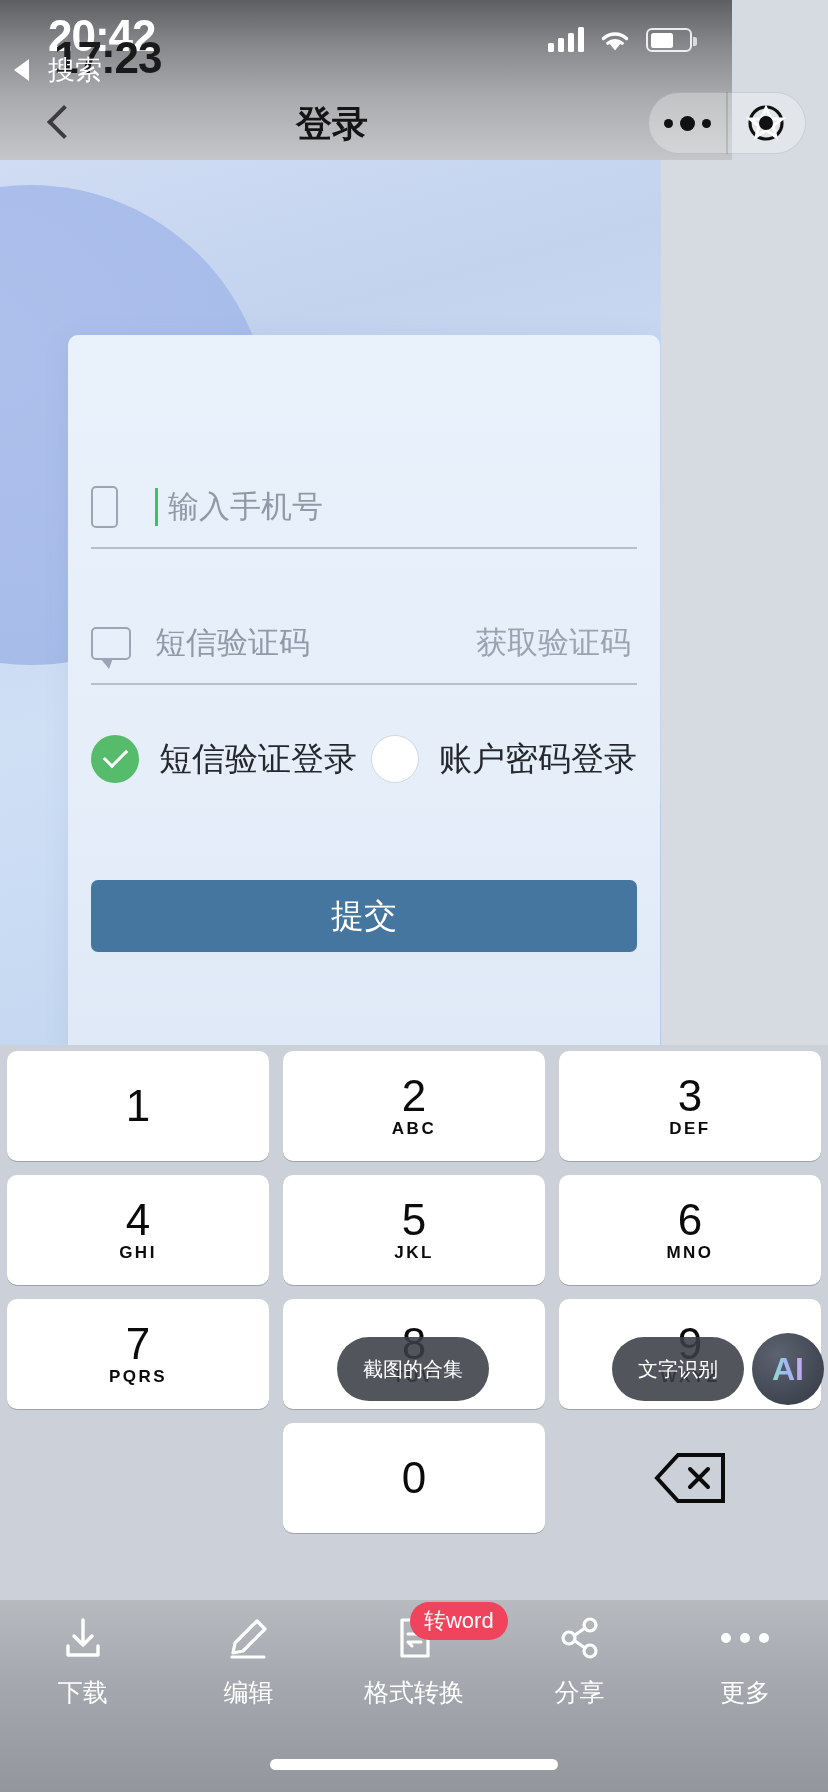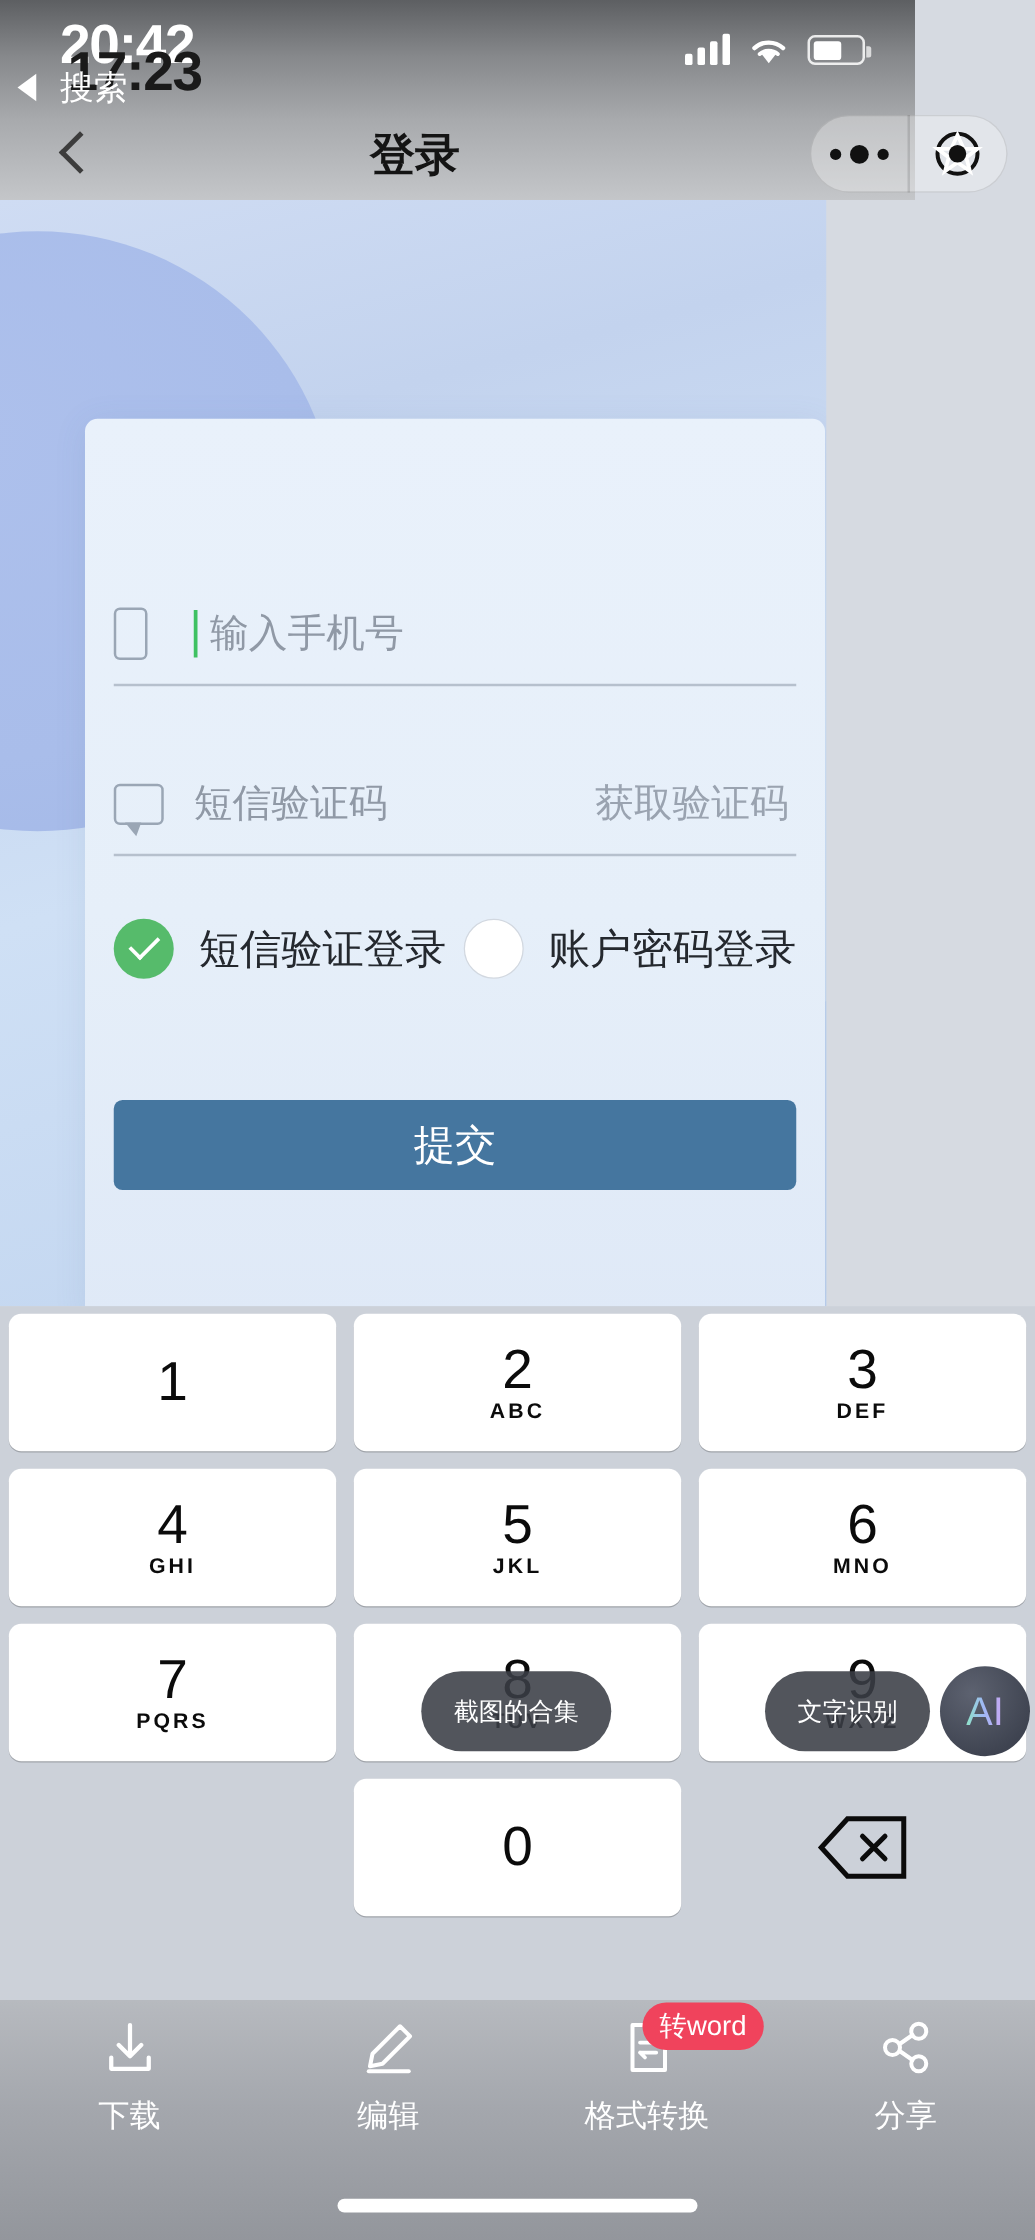--- a/index.html
+++ b/index.html
@@ -212,21 +212,21 @@
   }
   #pill-collection { left: 337px; top: 1337px; }
   #pill-ocr { left: 612px; top: 1337px; }
   .ai-btn {
     position: absolute; left: 752px; top: 1333px;
     width: 72px; height: 72px; border-radius: 50%;
     background: radial-gradient(circle at 35% 30%, #5d6270 0%, #3e4350 75%);
     display: flex; align-items: center; justify-content: center;
   }
   .ai-text {
-    font-size: 32px; font-weight: 400;
+    font-size: 32px; font-weight: 700;
     background: linear-gradient(90deg,#8fe3c8 0%, #9fb8f5 45%, #c9a7f2 100%);
     -webkit-background-clip: text; background-clip: text;
     -webkit-text-fill-color: transparent; color: transparent;
   }
 
   
   .toolbar {
     position: absolute; left: 0; top: 1600px; width: 828px; height: 192px;
     background: linear-gradient(180deg,#b7babf 0%, #a4a7ad 45%, #93969c 100%);
   }
@@ -454,18 +454,26 @@
           <svg width="48" height="48" viewBox="0 0 48 48">
             <circle cx="34" cy="11" r="6" stroke="#fff" stroke-width="3.2" fill="none"></circle>
             <circle cx="13" cy="24" r="6" stroke="#fff" stroke-width="3.2" fill="none"></circle>
             <circle cx="34" cy="37" r="6" stroke="#fff" stroke-width="3.2" fill="none"></circle>
             <path d="M19 21 L29 14 M19 27 L29 34" stroke="#fff" stroke-width="3.2" stroke-linecap="round"></path>
           </svg>
         </span>
         <span class="tool-label">分享</span>
       </div>
 
+      <div class="tool">
+        <span class="dots-more">
+            <i></i>
+            <i></i>
+            <i></i>
+          </span>
+        <span class="tool-label">更多</span>
+      </div>
 
     </div>
     <div class="home-ind"></div>
   </div>
 
 </div>
 
 </body></html>

